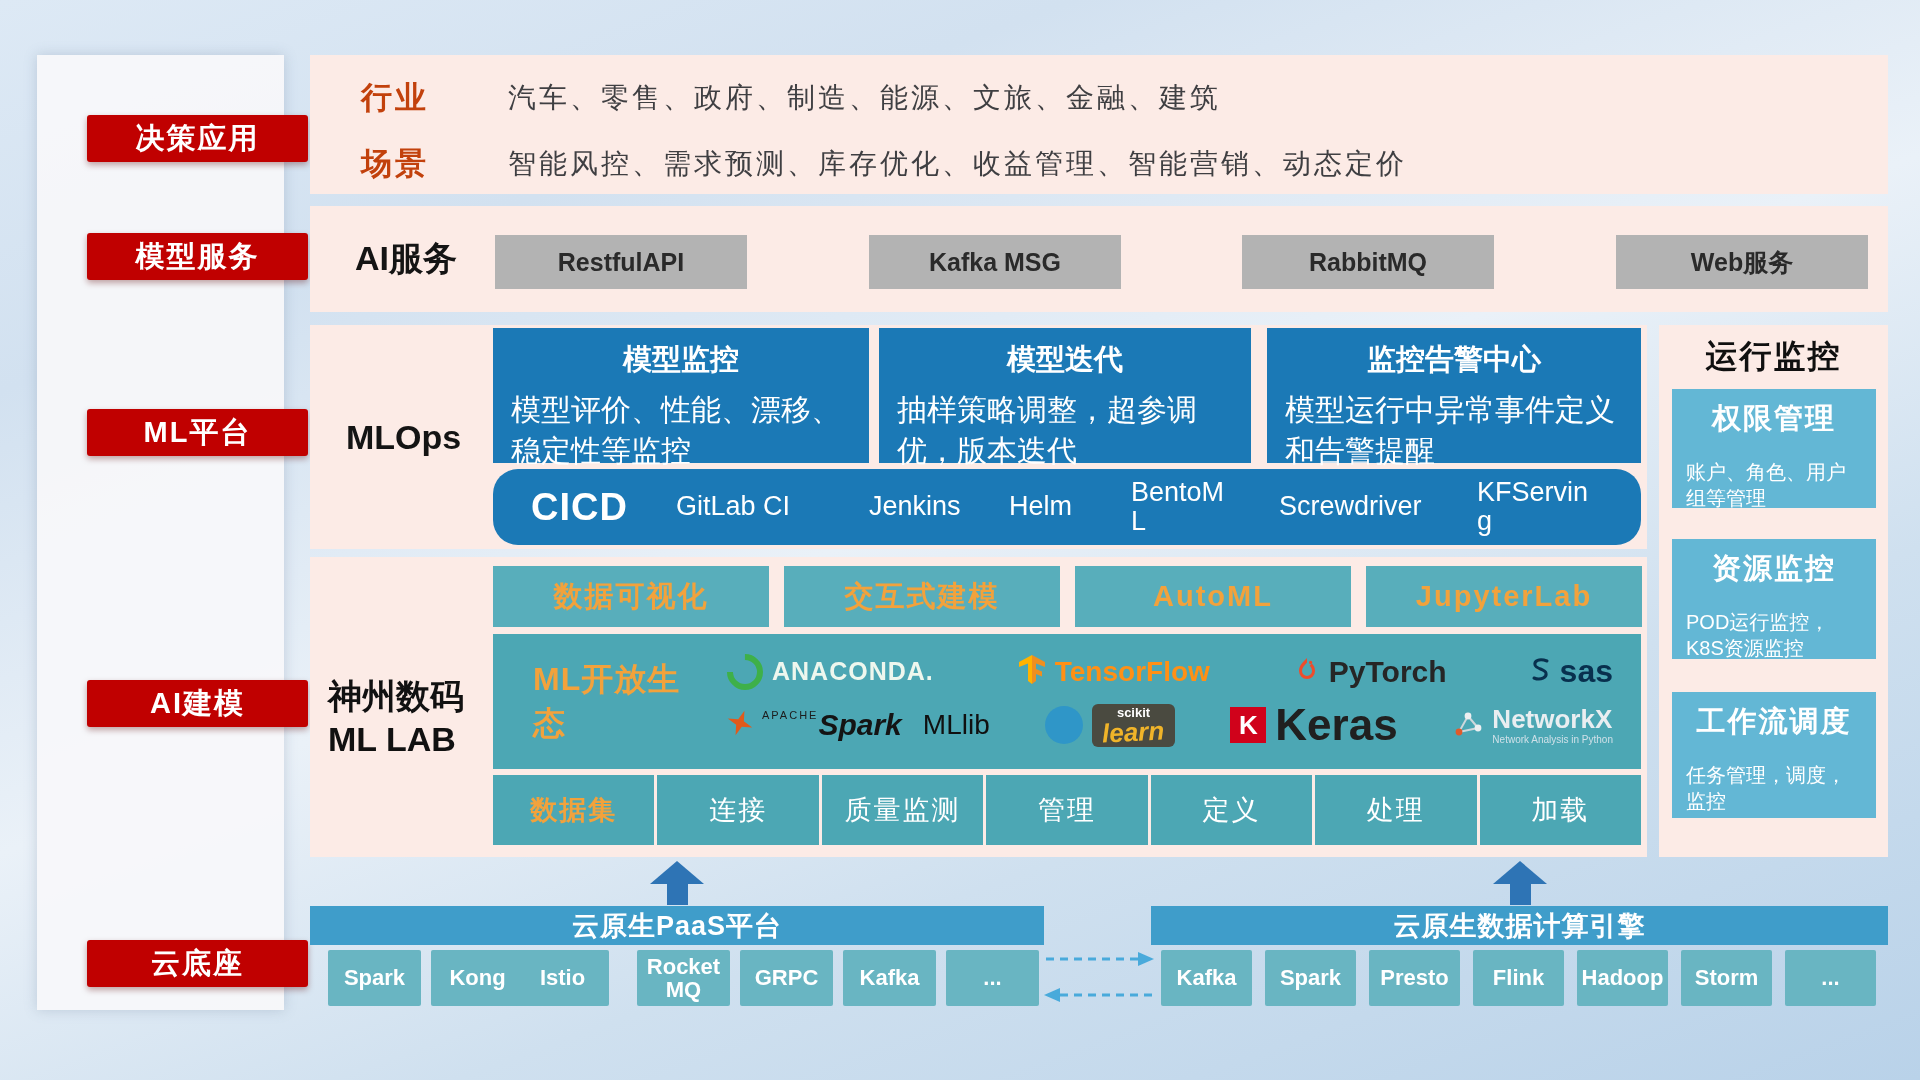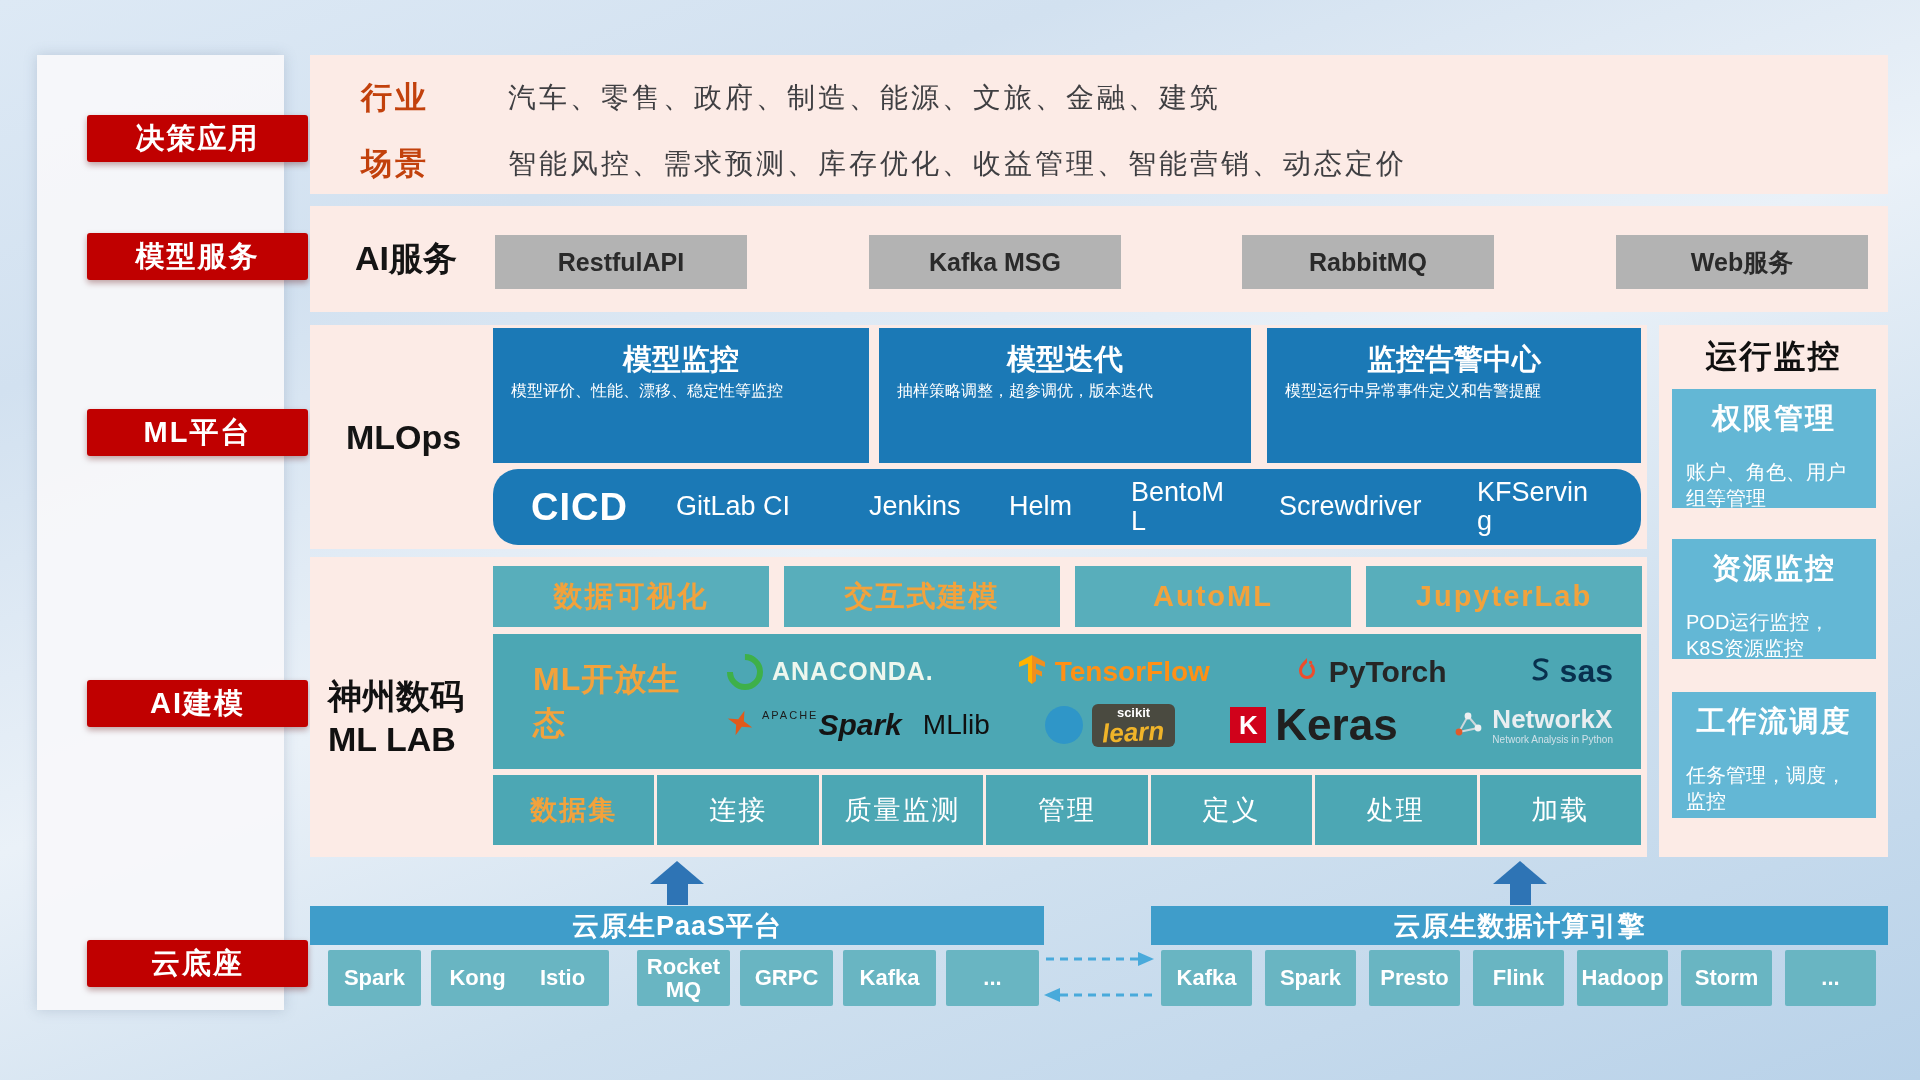--- a/index.html
+++ b/index.html
@@ -32,21 +32,21 @@
     font-size:34px; font-weight:700; color:#141414; }
   .gray-btn { position:absolute; top:29px; height:54px; background:#b3b3b3; color:#2a2a2a;
     font-size:25px; font-weight:600; display:flex; align-items:center; justify-content:center; }
 
   
   .b3-label { position:absolute; left:36px; top:0; height:100%; display:flex; align-items:center;
     font-size:34px; font-weight:700; color:#141414; }
   .mlops-card { position:absolute; top:3px; height:135px; background:#1b79b6; color:#fff;
     padding:10px 18px; box-sizing:border-box; }
   .mlops-card .t { text-align:center; font-size:29px; font-weight:700; margin-top:2px; }
-  .mlops-card .b { font-size:16px; line-height:1.35; }
+  .mlops-card .b { font-size:30px; margin-top:10px; line-height:1.35; }
   .cicd-bar { position:absolute; left:183px; top:144px; width:1148px; height:76px; background:#1b79b6;
     color:#fff; display:flex; align-items:center; justify-content:space-between;
     padding:0 38px; box-sizing:border-box;border-radius:25px; }
   .cicd-label { font-size:38px; font-weight:700; letter-spacing:1px; }
   .cicd-item { font-size:27px; line-height:1.08; word-break:break-all; }
 
   
   .mllab-label { position:absolute; left:18px; top:118px; width:155px; font-size:34px; font-weight:700;
     line-height:1.25; color:#111; }
   .tools-row { position:absolute; left:183px; top:9px; display:flex; gap:15px; }

